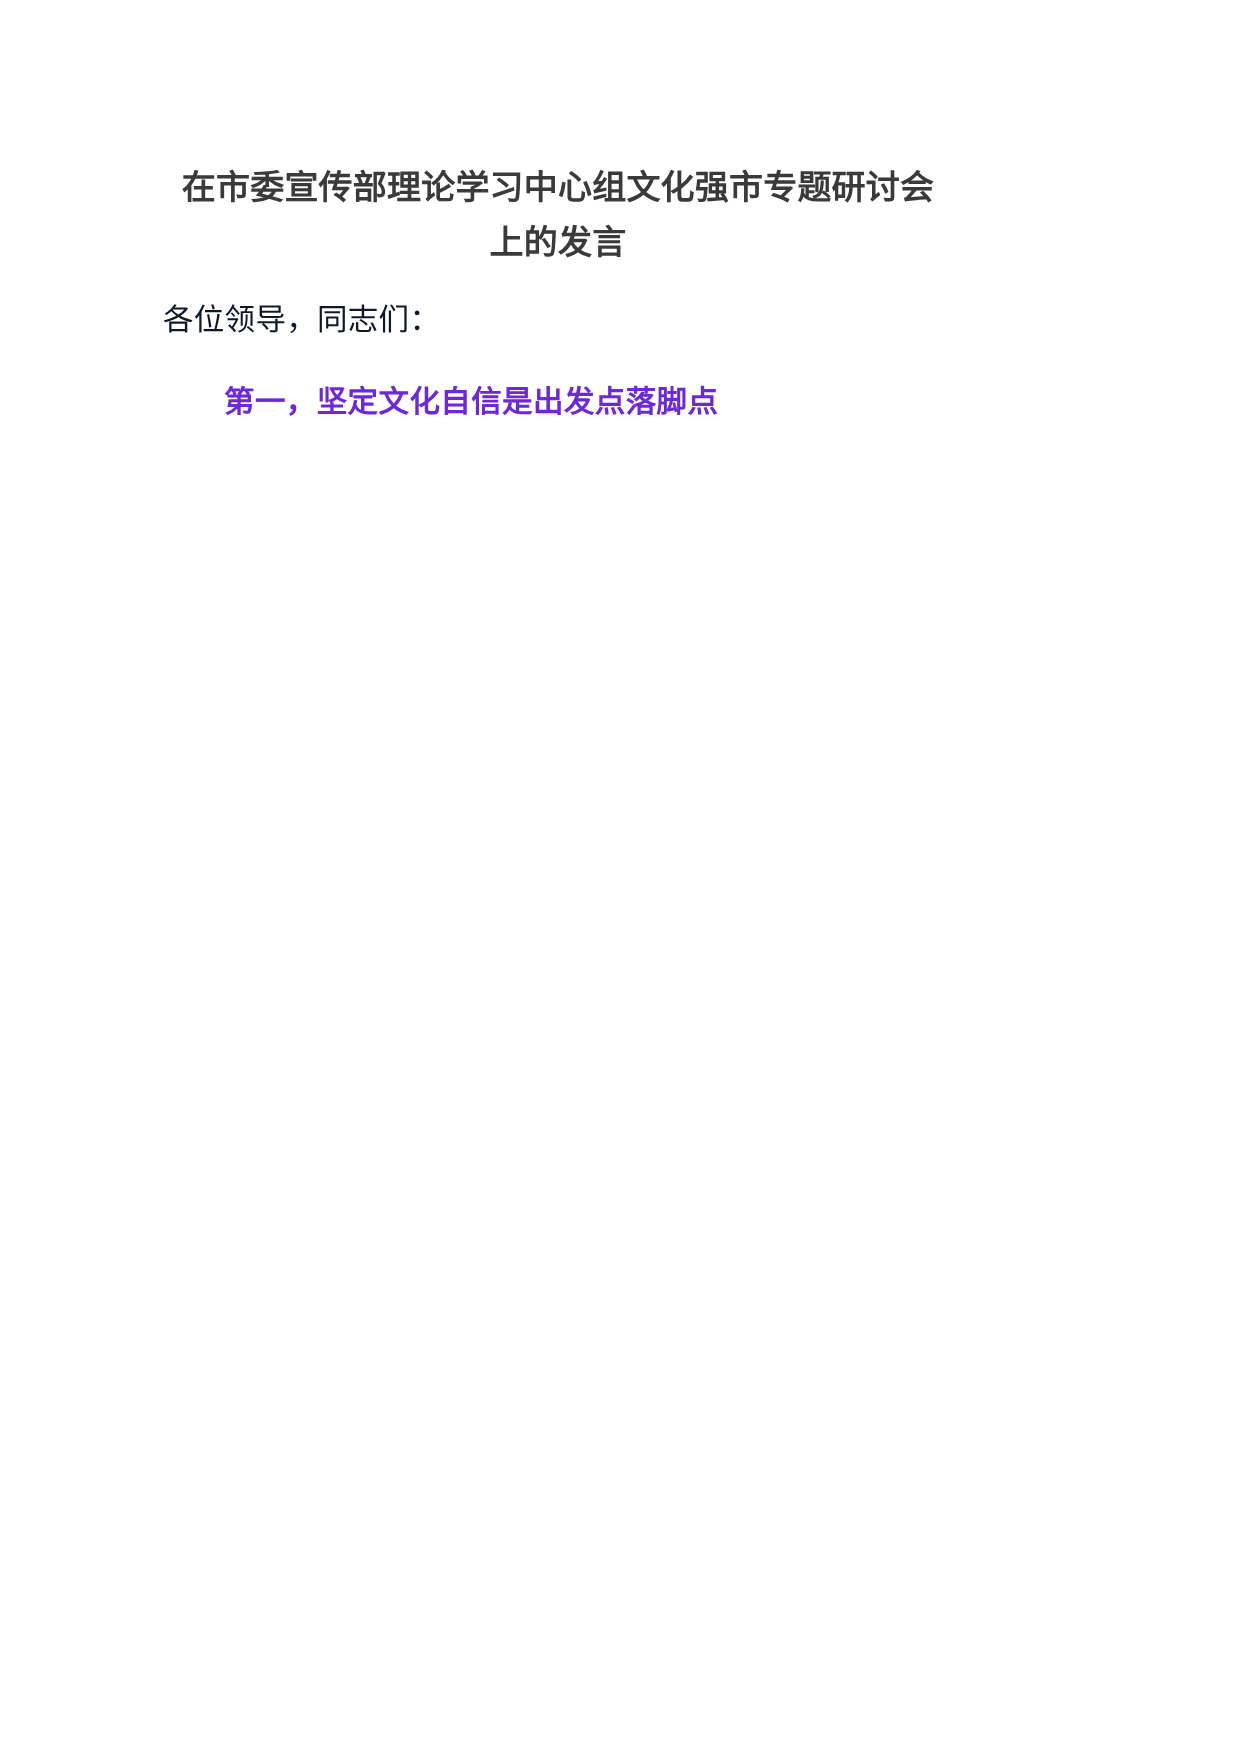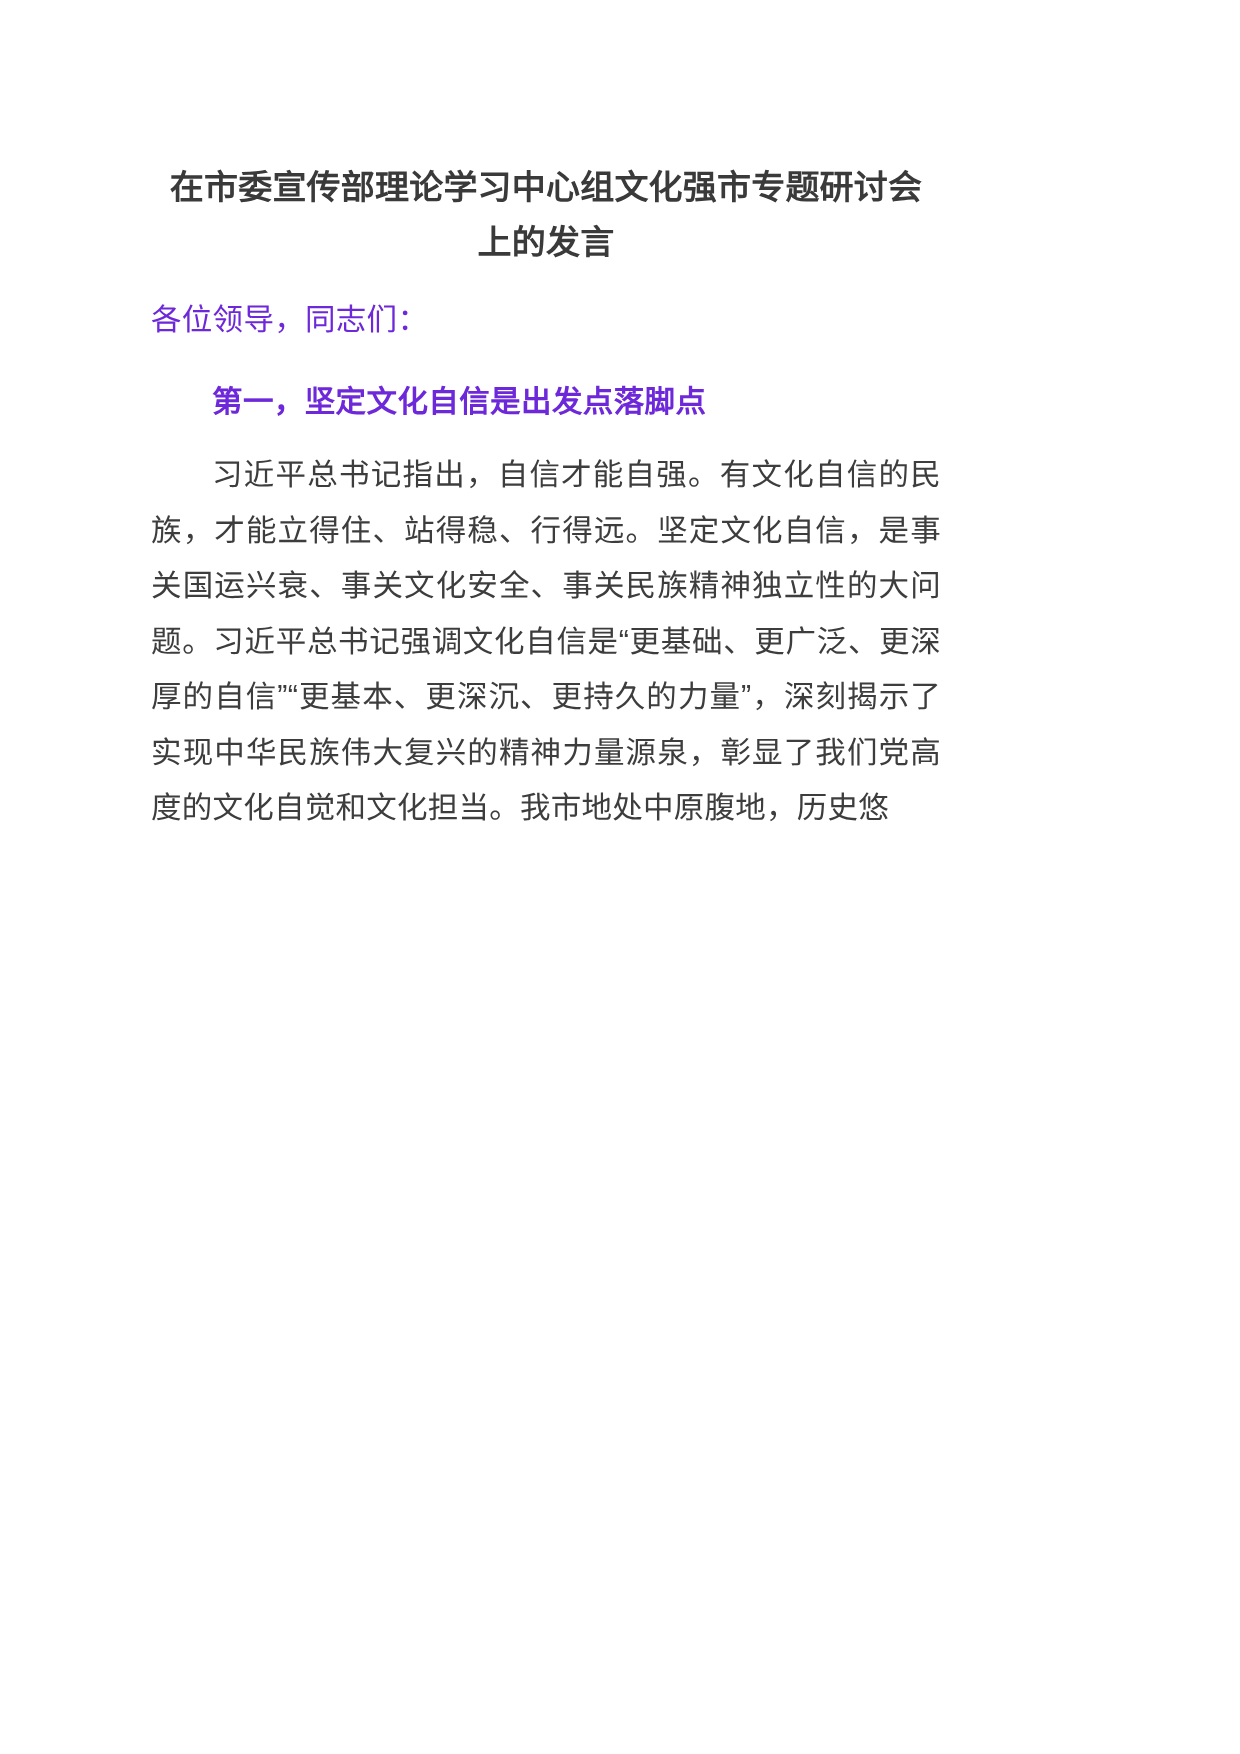--- a/index.html
+++ b/index.html
@@ -16,39 +16,39 @@
     position: relative;
     width: 1240px;
     height: 1754px;
     margin: 0 auto;
     background: #ffffff;
     overflow: hidden;
     box-sizing: border-box;
   }
   .content {
     position: absolute;
-    left: 151px;
+    left: 163px;
     top: 160px;
     width: 790px;
   }
   .doc-title {
     font-size: 34px;
     font-weight: bold;
     line-height: 1.62;
     text-align: center;
     color: #3a3a3a;
     letter-spacing: 0.2px;
     margin: 0 0 6px 0;
     padding: 0 14px;
     text-align-last: center;
   }
   .salutation {
     font-size: 30.5px;
     line-height: 1.82;
-    color: #6d28d9;
+    color: #0f172a;
     margin: 22px 0 0 0;
     letter-spacing: 0.3px;
   }
   .body-par {
     font-size: 30.5px;
     line-height: 1.82;
     color: #3d3d3d;
     margin: 16px 0 0 0;
     text-indent: 2em;
     text-align: justify;
@@ -75,16 +75,15 @@
 <div class="page">
   <div class="content">
 
     <h1 class="doc-title">在市委宣传部理论学习中心组文化强市专题研讨会上的发言</h1>
 
     <p class="salutation">各位领导，同志们：</p>
 
 
     <h2 class="section-heading">第一，坚定文化自信是出发点落脚点</h2>
 
-    <p class="body-par last">习近平总书记指出，自信才能自强。有文化自信的民族，才能立得住、站得稳、行得远。坚定文化自信，是事关国运兴衰、事关文化安全、事关民族精神独立性的大问题。习近平总书记强调文化自信是“更基础、更广泛、更深厚的自信”“更基本、更深沉、更持久的力量”，深刻揭示了实现中华民族伟大复兴的精神力量源泉，彰显了我们党高度的文化自觉和文化担当。我市地处中原腹地，历史悠</p>
 
   </div>
 </div>
 
 </body></html>

